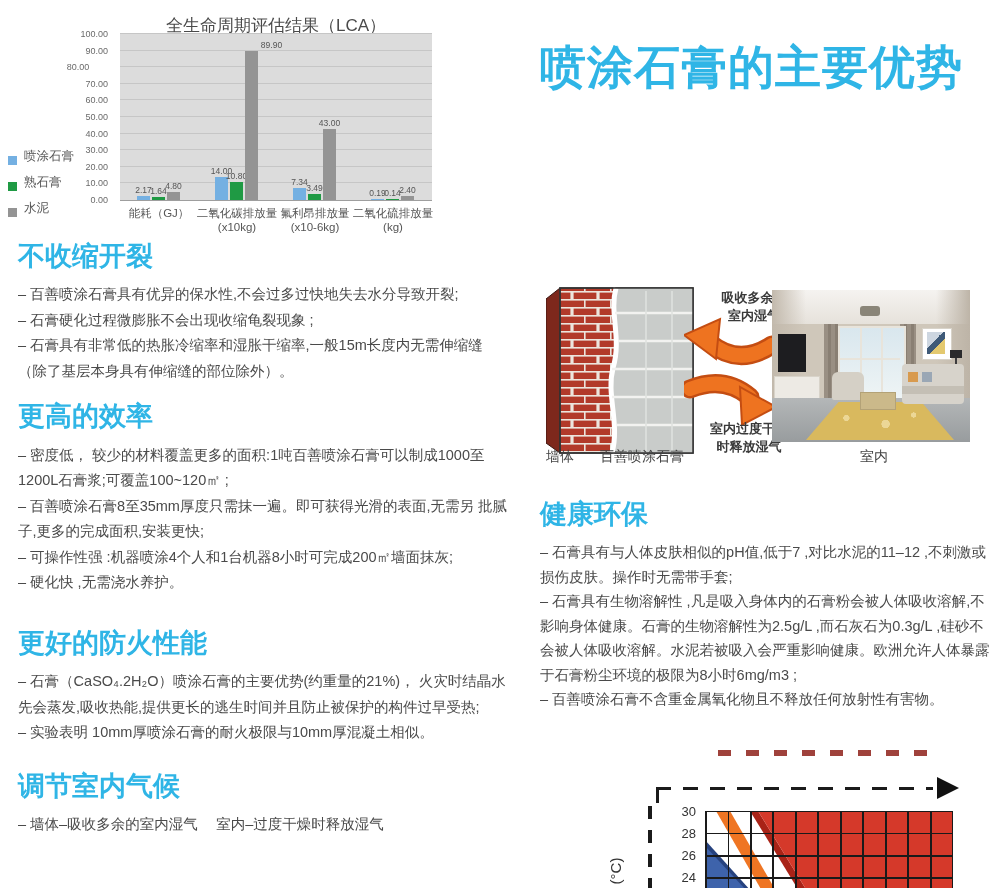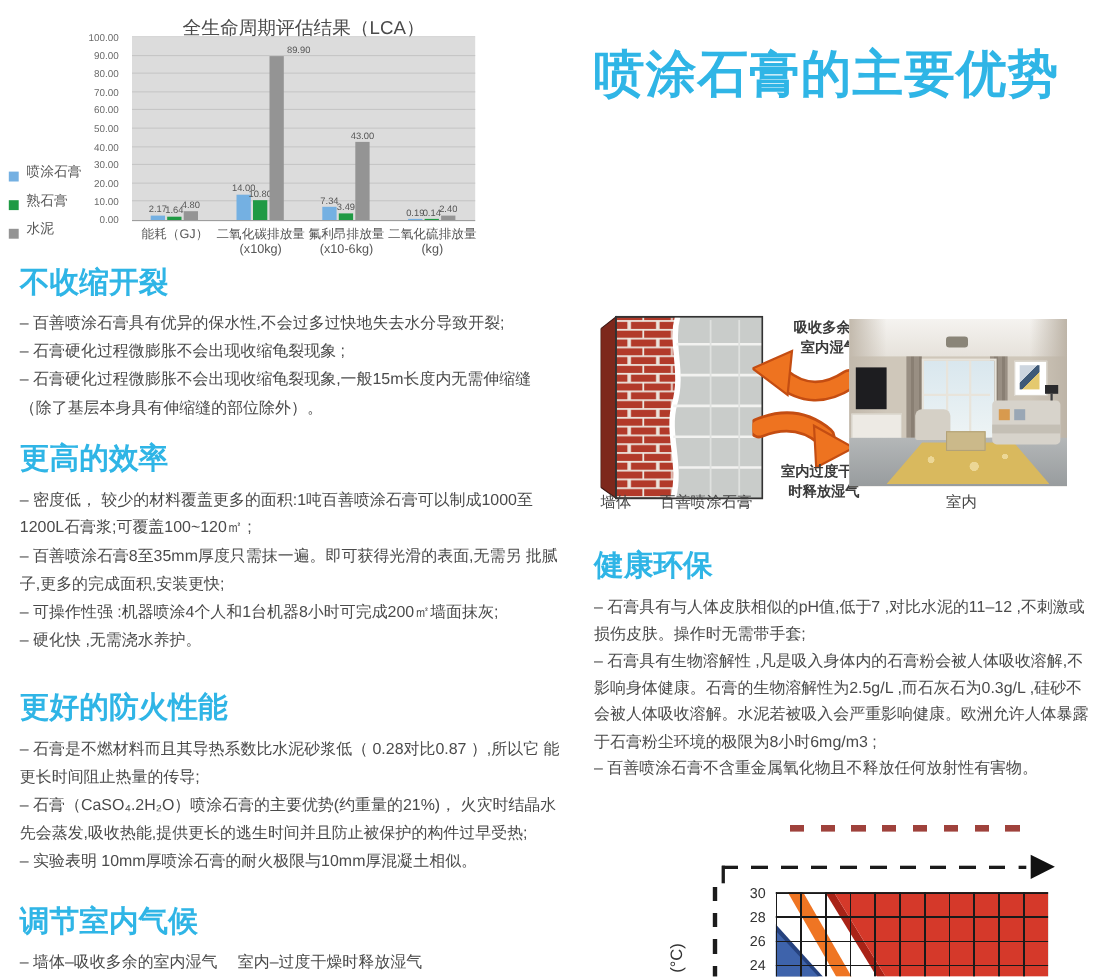--- a/index.html
+++ b/index.html
@@ -122,21 +122,21 @@
     <div id="lca-title">全生命周期评估结果（LCA）</div>
     <div id="lca-yaxis">
         <div class="lca-ylab" style="bottom: -5px;">0.00</div>
         <div class="lca-ylab" style="bottom: 11.6px;">10.00</div>
         <div class="lca-ylab" style="bottom: 28.2px;">20.00</div>
         <div class="lca-ylab" style="bottom: 44.8px;">30.00</div>
         <div class="lca-ylab" style="bottom: 61.4px;">40.00</div>
         <div class="lca-ylab" style="bottom: 78px;">50.00</div>
         <div class="lca-ylab" style="bottom: 94.6px;">60.00</div>
         <div class="lca-ylab" style="bottom: 111.2px;">70.00</div>
-        <div class="lca-ylab" style="bottom: 127.8px;">80.00</div>
+        <div class="lca-ylab" style="bottom: 127.8px; text-align: center;">80.00</div>
         <div class="lca-ylab" style="bottom: 144.4px;">90.00</div>
         <div class="lca-ylab" style="bottom: 161px;">100.00</div>
       </div>
     <div id="lca-plot">
         <div class="lca-grid" style="bottom: 16.6px;"></div>
         <div class="lca-grid" style="bottom: 33.2px;"></div>
         <div class="lca-grid" style="bottom: 49.8px;"></div>
         <div class="lca-grid" style="bottom: 66.4px;"></div>
         <div class="lca-grid" style="bottom: 83px;"></div>
         <div class="lca-grid" style="bottom: 99.6px;"></div>
@@ -188,30 +188,29 @@
           <span class="lca-sw" style="background: rgb(148, 148, 148);"></span>
           <span class="lca-leg-name">水泥</span>
         </div>
       </div>
   </div>
 
   <div id="left-col">
     <h2 class="sec-h">不收缩开裂</h2>
     <p class="body-p">– 百善喷涂石膏具有优异的保水性,不会过多过快地失去水分导致开裂;</p>
     <p class="body-p">– 石膏硬化过程微膨胀不会出现收缩龟裂现象 ;</p>
-    <p class="body-p">– 石膏硬化过程微膨胀不会出现收缩龟裂现象,一般15m长度内无需伸缩缝 （除了基层本身具有伸缩缝的部位除外）。</p>
+    <p class="body-p">– 石膏具有非常低的热胀冷缩率和湿胀干缩率,一般15m长度内无需伸缩缝 （除了基层本身具有伸缩缝的部位除外）。</p>
 
     <h2 class="sec-h mt-a">更高的效率</h2>
     <p class="body-p">– 密度低， 较少的材料覆盖更多的面积:1吨百善喷涂石膏可以制成1000至 1200L石膏浆;可覆盖100~120㎡ ;</p>
     <p class="body-p">– 百善喷涂石膏8至35mm厚度只需抹一遍。即可获得光滑的表面,无需另 批腻子,更多的完成面积,安装更快;</p>
     <p class="body-p">– 可操作性强 :机器喷涂4个人和1台机器8小时可完成200㎡墙面抹灰;</p>
     <p class="body-p">– 硬化快 ,无需浇水养护。</p>
 
     <h2 class="sec-h mt-b">更好的防火性能</h2>
-    <p class="body-p">– 石膏是不燃材料而且其导热系数比水泥砂浆低（ 0.28对比0.87 ）,所以它 能更长时间阻止热量的传导;</p>
     <p class="body-p">– 石膏（CaSO₄.2H₂O）喷涂石膏的主要优势(约重量的21%)， 火灾时结晶水 先会蒸发,吸收热能,提供更长的逃生时间并且防止被保护的构件过早受热;</p>
     <p class="body-p">– 实验表明 10mm厚喷涂石膏的耐火极限与10mm厚混凝土相似。</p>
 
     <h2 class="sec-h mt-c">调节室内气候</h2>
     <p class="body-p">– 墙体–吸收多余的室内湿气　 室内–过度干燥时释放湿气</p>
   </div>
 
   <div id="right-col-top">
     <h1 id="main-title">喷涂石膏的主要优势</h1>
   </div>

